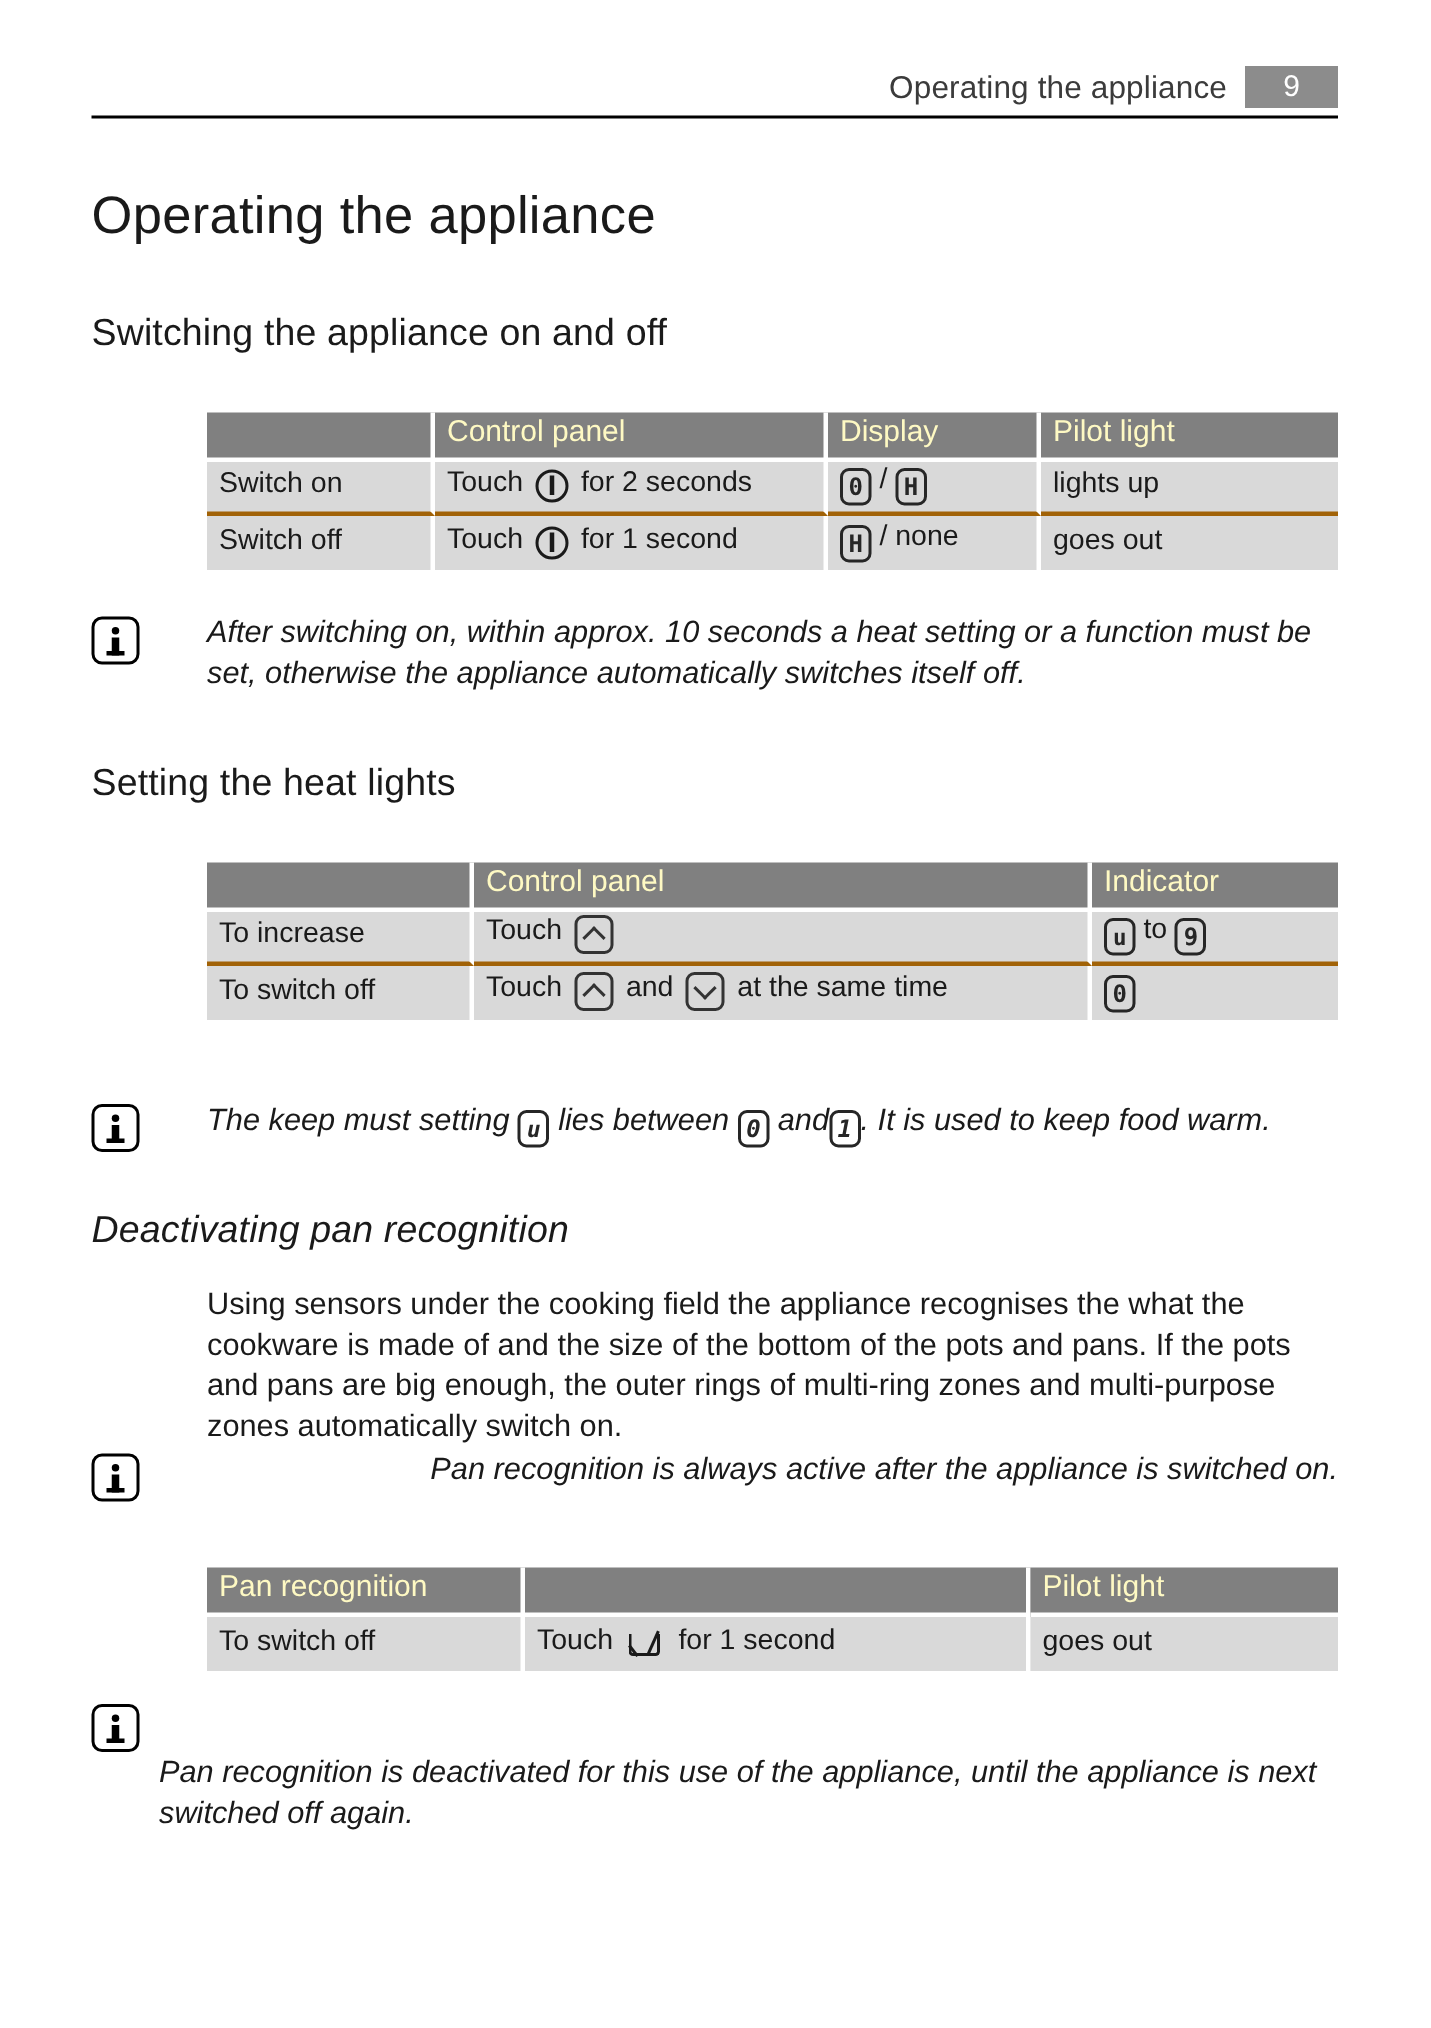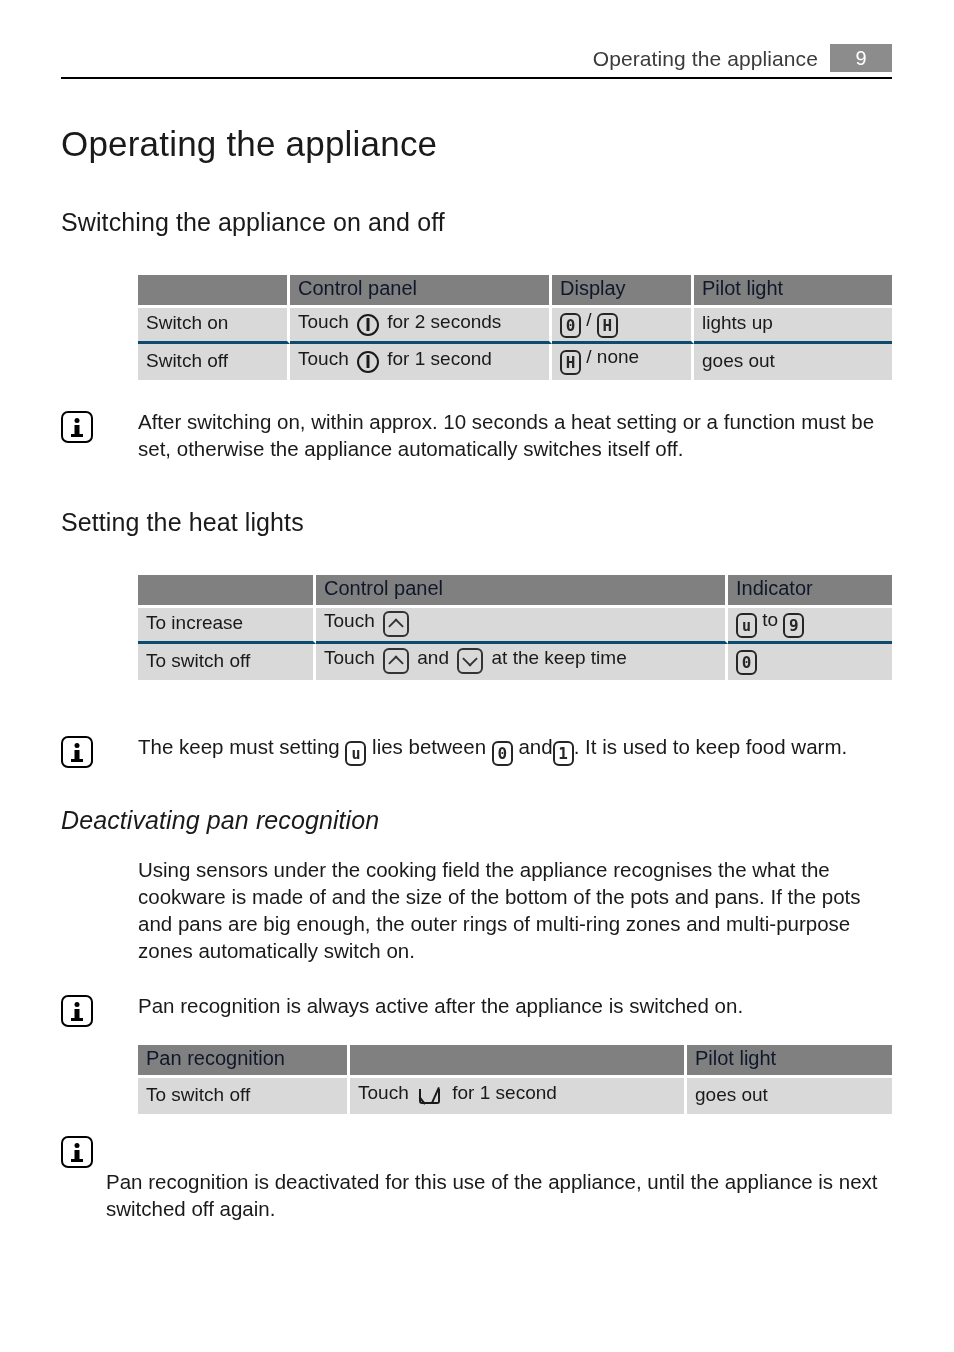--- a/index.html
+++ b/index.html
@@ -91,57 +91,57 @@
     width: 754px;
     font-size: 19px;
   }
   .tbl-switch { top: 275px; }
   .tbl-heat   { top: 575px; }
   .tbl-pan    { top: 1045px; }
 
   .tbl tr { }
   .tbl th {
     background: #808080;
-    color: #0f172a;
+    color: #fef9c3;
     font-weight: 400;
     text-align: left;
     font-size: 20px;
     height: 33px;
     padding: 0 0 3px 8px;
     vertical-align: middle;
     border-right: 3px solid #ffffff;
     border-bottom: 3px solid #ffffff;
     white-space: nowrap;
   }
   .tbl th:last-child { border-right: none; }
   .tbl td {
     background: #d9d9d9;
     color: #1a1a1a;
     height: 36px;
     padding: 0 0 3px 8px;
     vertical-align: middle;
     border-right: 3px solid #ffffff;
-    border-bottom: 3px solid #0c4a6e;
+    border-bottom: 3px solid #a16207;
     white-space: nowrap;
   }
   .tbl td:last-child { border-right: none; }
   .tbl tr:last-child td { border-bottom: none; }
   .tbl th.empty { }
 
   
   .note {
     position: absolute;
     left: 61px;
     width: 831px;
     display: flex;
     align-items: flex-start;
   }
   .note-1 { top: 408px; }
   .note-2 { top: 733px; }
-  .note-3 { top: 992px; }
+  .note-3 { top: 966px; justify-content: space-between; }
   .note-4 { top: 1133px; flex-direction: column; }
 
   .info-icon {
     flex: 0 0 auto;
     width: 32px;
     height: 32px;
     border: 2px solid #000;
     border-radius: 7px;
     position: relative;
     margin-top: 3px;
@@ -172,20 +172,21 @@
     transform: translateX(-50%);
     width: 12px;
     height: 3px;
     background: #000;
   }
   .note-body {
     margin-left: 45px;
     font-size: 20.5px;
     line-height: 27px;
     color: #1a1a1a;
+    font-style: italic;
   }
 
   
   .para {
     position: absolute;
     left: 138px;
     width: 754px;
     font-size: 20.5px;
     line-height: 27px;
     color: #1a1a1a;
@@ -401,21 +402,21 @@
           <span class="seg">9</span>
         </td>
       </tr>
       <tr>
         <td>To switch off</td>
         <td>
           <span>Touch</span>
           <span class="gl sp-l sp-r"><span class="key up"><span class="chev"></span></span></span>
           <span>and</span>
           <span class="gl sp-l sp-r"><span class="key down"><span class="chev"></span></span></span>
-          <span>at the keep time</span>
+          <span>at the same time</span>
         </td>
         <td>
           <span class="seg zero">0</span>
         </td>
       </tr>
     </tbody>
   </table>
 
   <div class="note note-2">
     <div class="info-icon">

